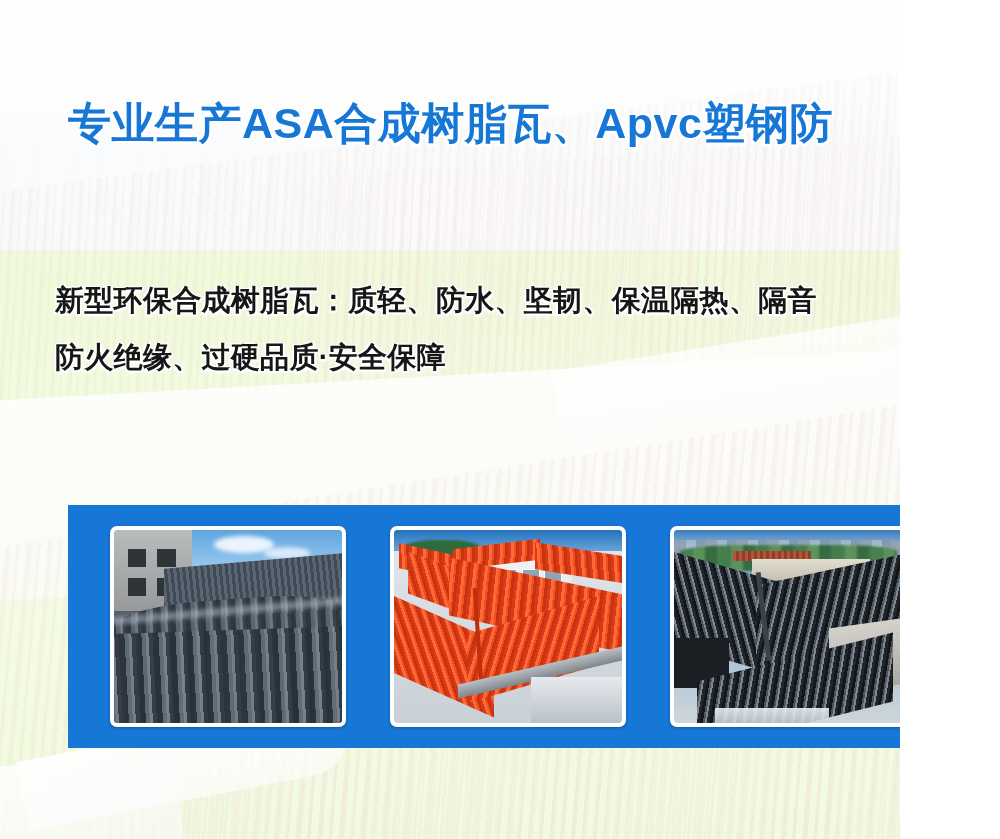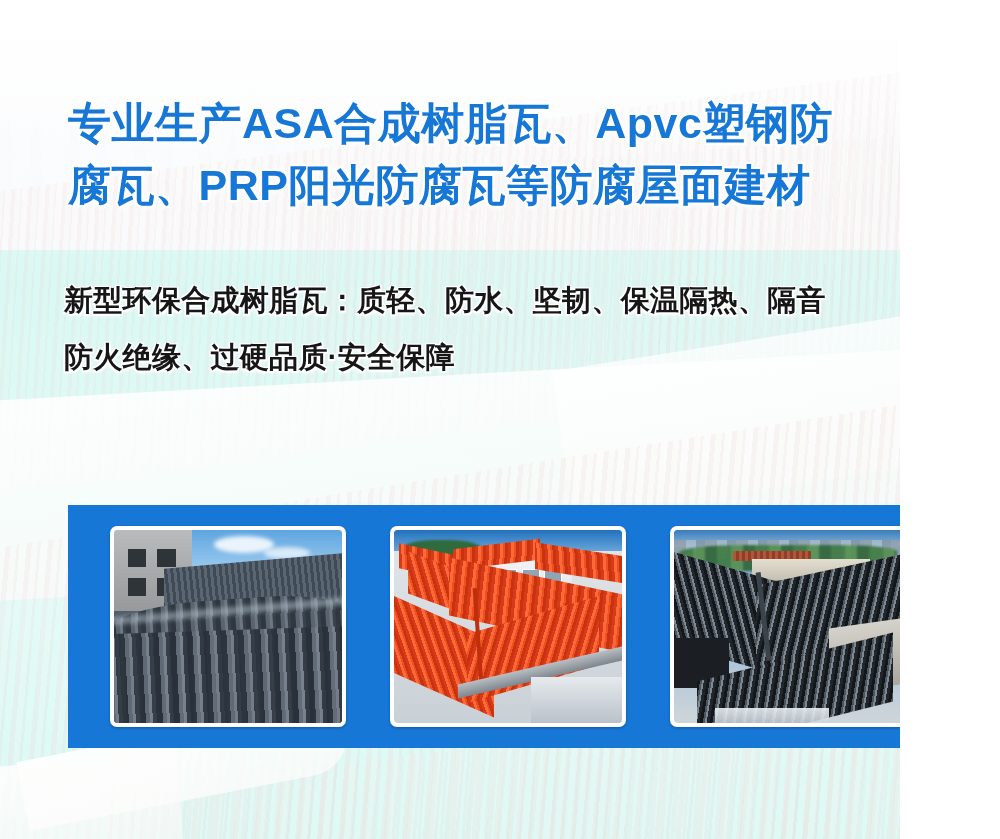--- a/index.html
+++ b/index.html
@@ -10,21 +10,21 @@
   body {
     font-family: "Liberation Sans", "DejaVu Sans", sans-serif;
   }
 
   
   #banner {
     position: relative;
     width: 900px;
     height: 839px;
     overflow: hidden;
-    background: #5eead4;
+    background: #bef264;
   }
 
   
   .bg-layer {
     position: absolute;
     inset: 0;
     overflow: hidden;
   }
 
   
@@ -190,21 +190,21 @@
       -2px -2px 0 #ffffff,  2px -2px 0 #ffffff,
       -2px  2px 0 #ffffff,  2px  2px 0 #ffffff,
       -2px  0   0 #ffffff,  2px  0   0 #ffffff,
        0   -2px 0 #ffffff,  0    2px 0 #ffffff,
        0 3px 5px rgba(255,255,255,.9);
   }
 
   
   .subcopy {
     position: absolute;
-    left: 64px;
+    left: 55px;
     top: 272px;
     width: 880px;
   }
   .sub-line {
     font-size: 29px;
     line-height: 57px;
     font-weight: bold;
     color: #161616;
     letter-spacing: .3px;
     white-space: nowrap;
@@ -482,21 +482,20 @@
     <div class="bg-roof-b2"></div>
     <div class="bg-ridge"></div>
     <div class="bg-ridge2"></div>
     <div class="bg-veil"></div>
   </div>
 
   <div class="content">
 
     <div class="headline">
       <div class="headline-line">专业生产ASA合成树脂瓦、Apvc塑钢防</div>
-      <div class="headline-line">腐瓦、PRP阳光防腐瓦等防腐屋面建材</div>
     </div>
 
     <div class="subcopy">
       <div class="sub-line">新型环保合成树脂瓦：质轻、防水、坚韧、保温隔热、隔音</div>
       <div class="sub-line">防火绝缘、过硬品质·安全保障</div>
     </div>
 
     <div class="gallery">
 
       <div class="photo-frame">

